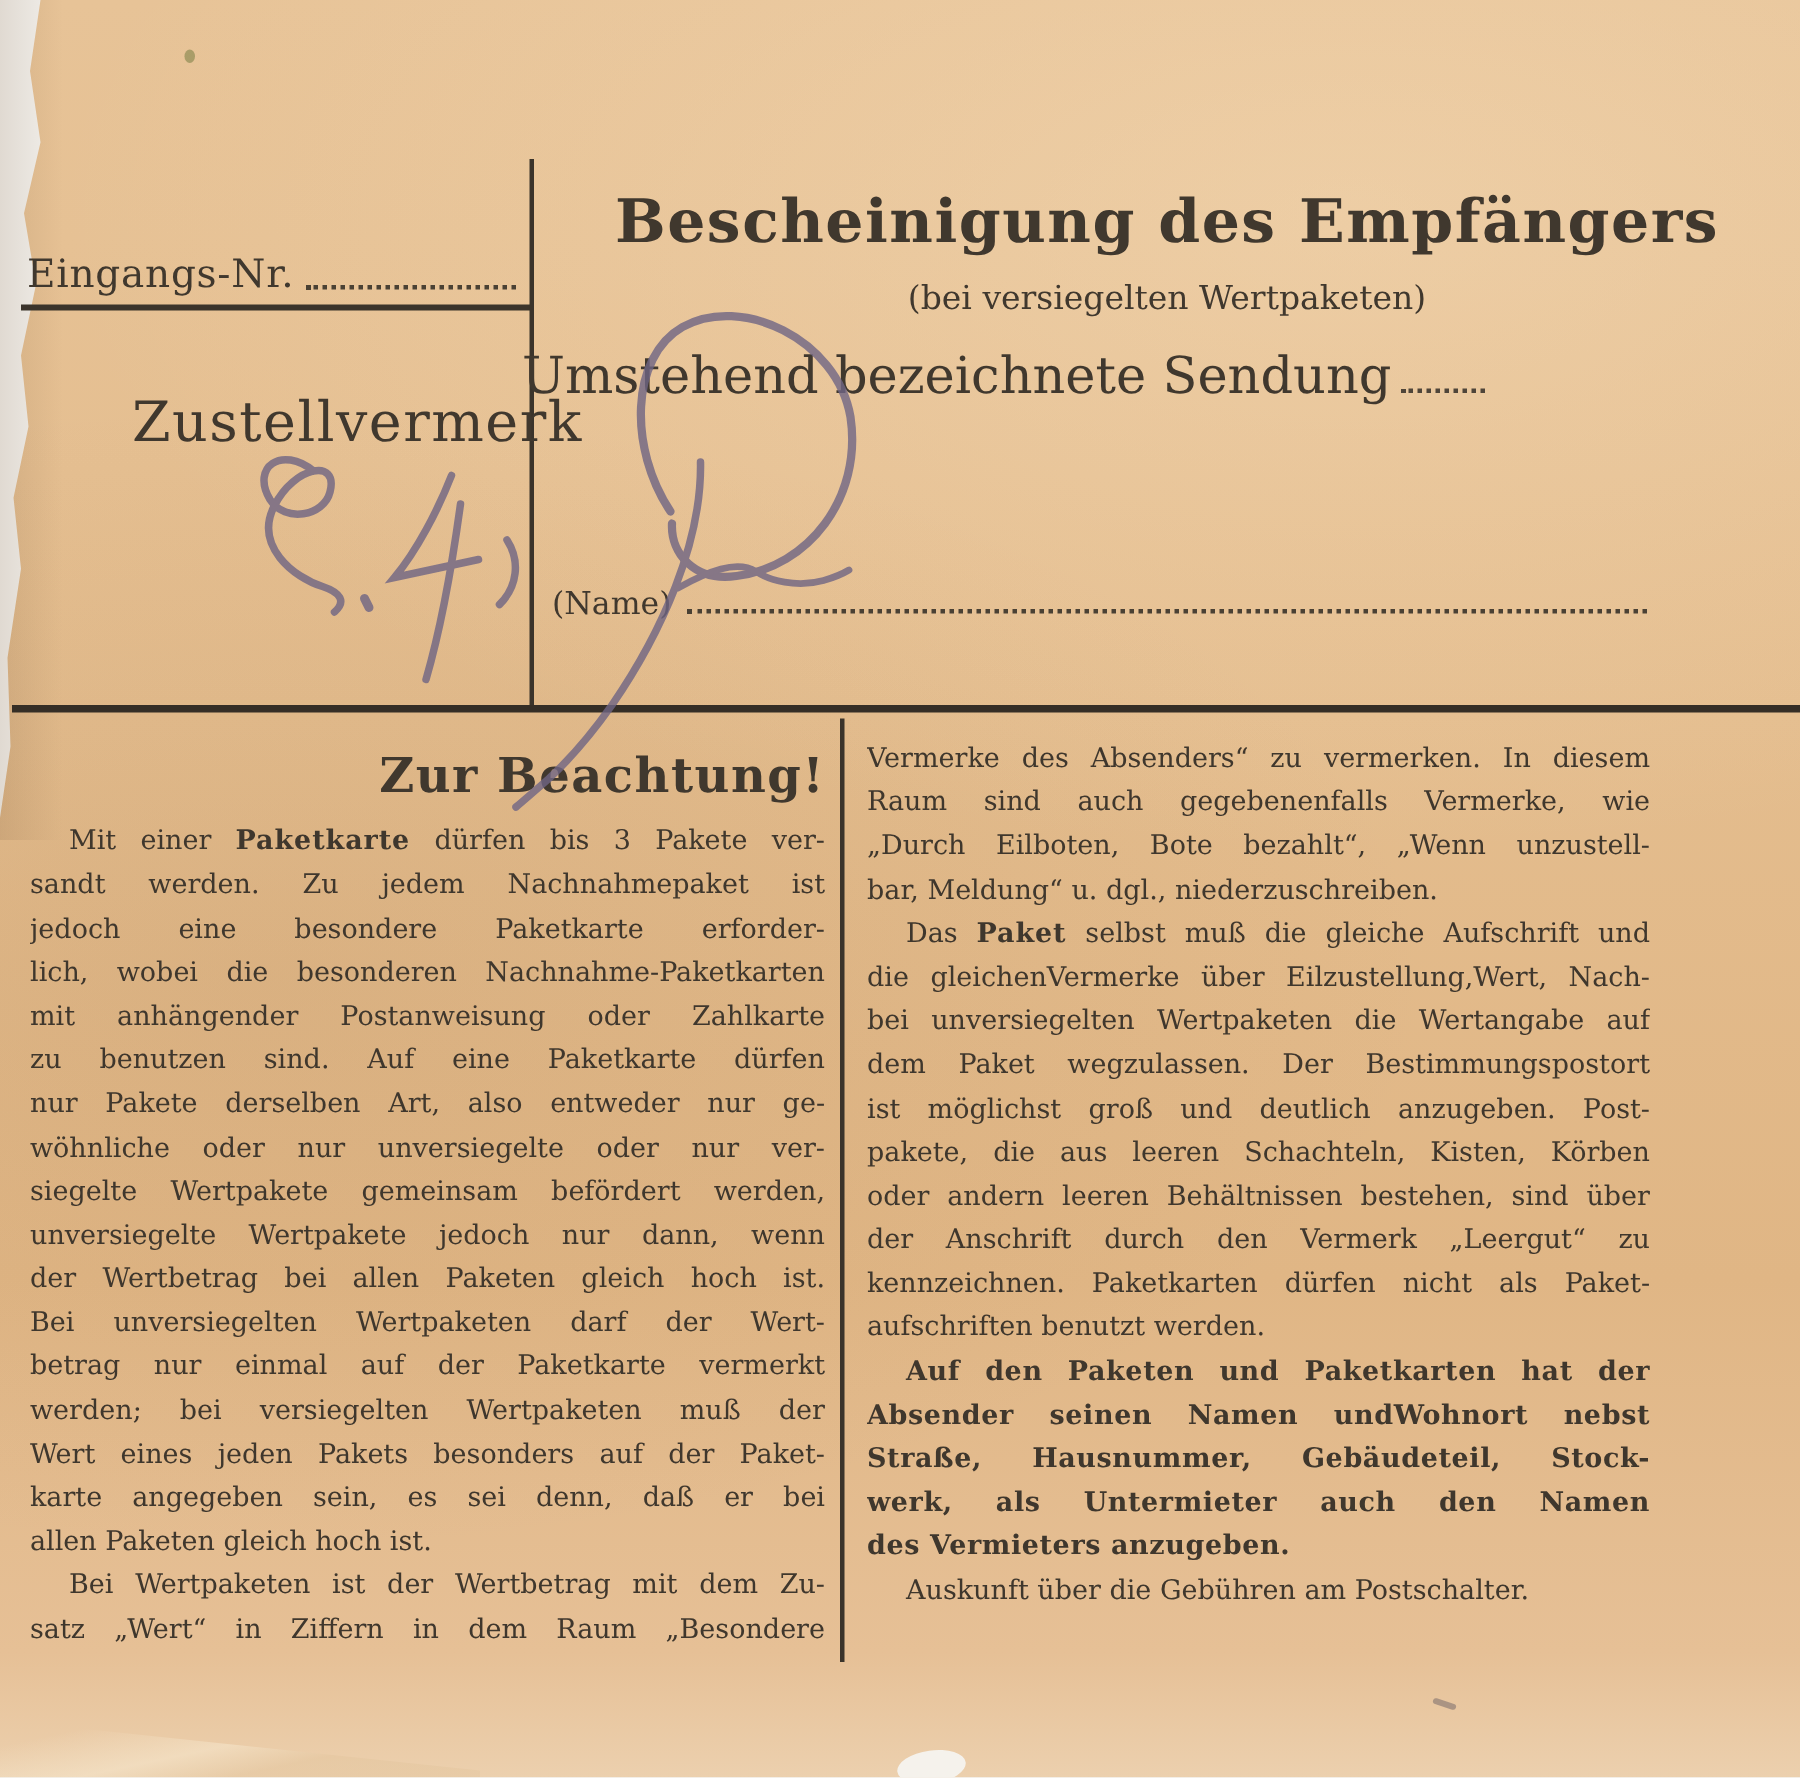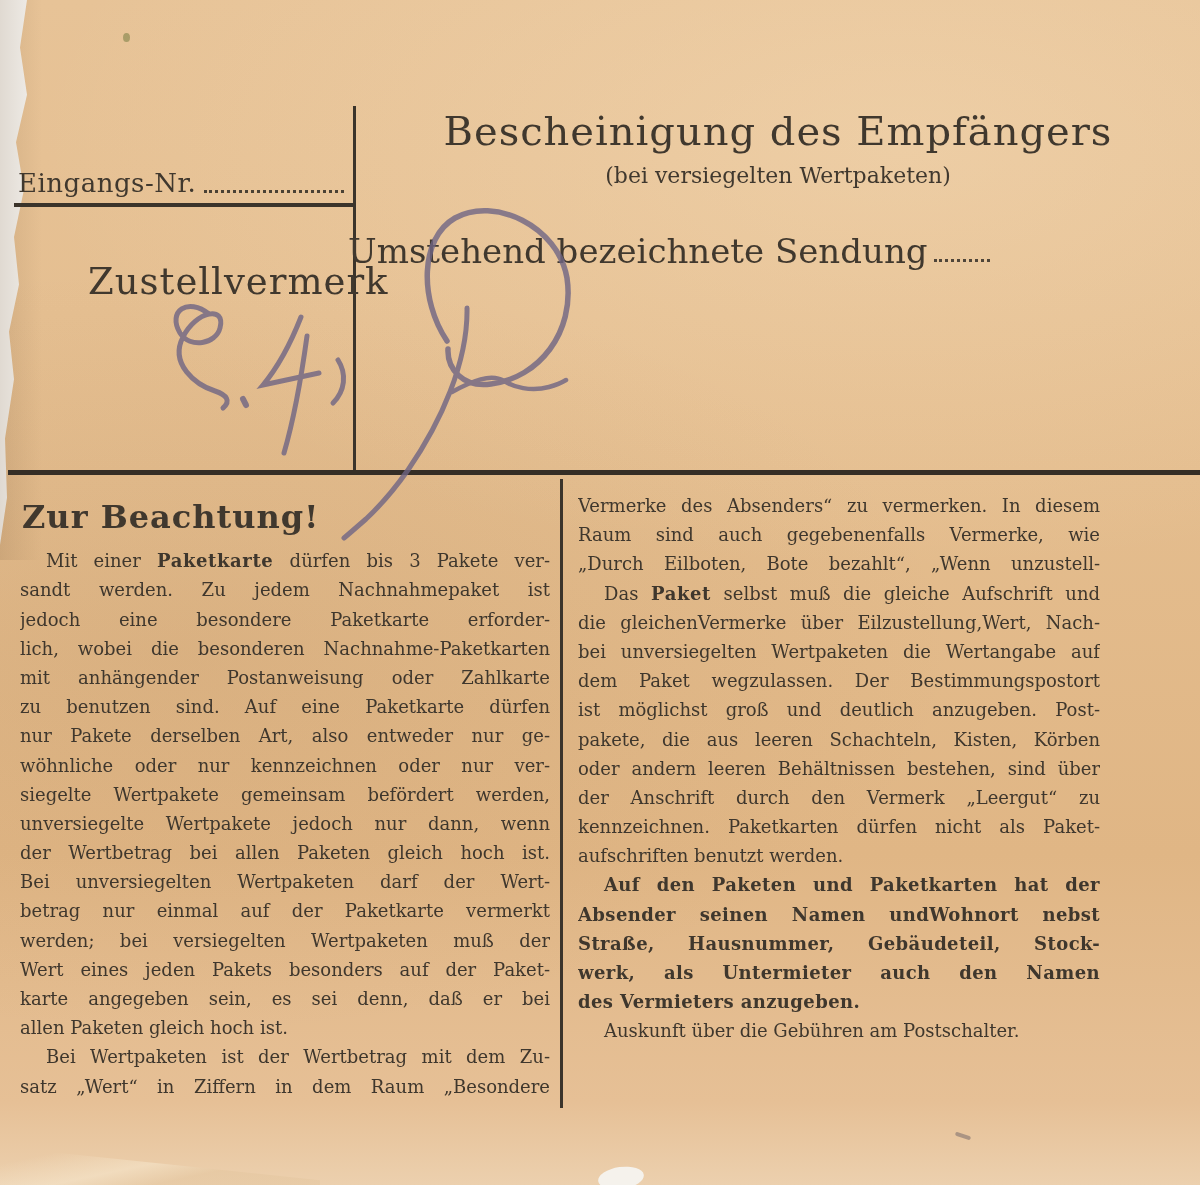--- a/index.html
+++ b/index.html
@@ -26,32 +26,32 @@
   .rule-main{position:absolute;left:8px;top:470px;width:1192px;height:5px;background:#352e26;}
   .vline-cols{position:absolute;left:560px;top:479px;width:3px;height:629px;background:#3b342b;}
 
   
   .entry-row{position:absolute;left:18px;top:168px;display:flex;align-items:center;font-size:26px;letter-spacing:.5px;}
   .entry-dots{width:140px;border-bottom:3px dotted #4a4134;align-self:flex-end;margin:0 0 5px 8px;}
   .delivery-label{position:absolute;left:88px;top:260px;font-size:37px;letter-spacing:1px;}
 
   
   .receipt-head{position:absolute;left:356px;top:108px;width:844px;text-align:center;}
-  .receipt-title{font-size:40px;font-weight:400;letter-spacing:1px;margin:0;}
+  .receipt-title{font-size:40px;font-weight:700;letter-spacing:1px;margin:16px;}
   .receipt-subtitle{font-size:22px;margin-top:9px;}
   .statement-row{position:absolute;left:348px;top:231px;display:flex;align-items:baseline;font-size:34px;}
   .statement-dots{width:56px;border-bottom:3px dotted #4f4539;align-self:flex-end;margin:0 10px 9px 6px;}
   .name-row{position:absolute;left:368px;top:390px;width:730px;display:flex;align-items:baseline;font-size:21px;}
   .name-dots{flex:1;border-bottom:3px dotted #4a4134;align-self:flex-end;margin:0 0 5px 10px;}
 
   
   .col{position:absolute;}
   .col-left{left:20px;top:500px;width:530px;}
   .col-right{left:578px;top:491px;width:522px;}
-  .notice-heading{font-size:32px;font-weight:700;letter-spacing:1px;margin:0 0 11px 2px;line-height:1.1;}
+  .notice-heading{font-size:32px;font-weight:700;letter-spacing:1px;margin:0 0 11px 2px;line-height:1.1;text-align:right;}
   .bline{height:29.2px;line-height:29.2px;font-size:18px;text-align:justify;text-align-last:justify;overflow:hidden;color:#3f372d;}
   .bline.pend{text-align-last:left;}
   .bline.ind{text-indent:26px;}
   .bline .bword{font-weight:700;letter-spacing:.6px;}
   .bline.allbold{font-weight:700;letter-spacing:.4px;}
 
   .hand{position:absolute;inset:0;pointer-events:none;}
 </style>
 </head>
 <body>
@@ -76,50 +76,55 @@
   <div class="delivery-label">Zustellvermerk</div>
 
   <div class="receipt-head">
     <div class="receipt-title">Bescheinigung des Empfängers</div>
     <div class="receipt-subtitle">(bei versiegelten Wertpaketen)</div>
   </div>
   <div class="statement-row">
     <span>Umstehend bezeichnete Sendung</span>
     <span class="statement-dots"></span>
   </div>
+  <div class="name-row">
+    <span>(Name)</span>
+    <span class="name-dots"></span>
+  </div>
 
   <div class="col col-left">
     <h2 class="notice-heading">Zur Beachtung!</h2>
     <div>
         <div class="bline ind"><span>Mit einer </span><span class="bword">Paketkarte</span><span> dürfen bis 3 Pakete ver-</span></div>
         <div class="bline"><span>sandt werden.  Zu jedem Nachnahmepaket ist</span></div>
         <div class="bline"><span>jedoch eine besondere Paketkarte erforder-</span></div>
         <div class="bline"><span>lich, wobei die besonderen Nachnahme-Paketkarten</span></div>
         <div class="bline"><span>mit anhängender Postanweisung oder Zahlkarte</span></div>
         <div class="bline"><span>zu benutzen sind.  Auf eine Paketkarte dürfen</span></div>
         <div class="bline"><span>nur Pakete derselben Art, also entweder nur ge-</span></div>
-        <div class="bline"><span>wöhnliche oder nur kennzeichnen oder nur ver-</span></div>
+        <div class="bline"><span>wöhnliche oder nur unversiegelte oder nur ver-</span></div>
         <div class="bline"><span>siegelte Wertpakete gemeinsam befördert werden,</span></div>
         <div class="bline"><span>unversiegelte Wertpakete jedoch nur dann, wenn</span></div>
         <div class="bline"><span>der Wertbetrag bei allen Paketen gleich hoch ist.</span></div>
         <div class="bline"><span>Bei unversiegelten Wertpaketen darf der Wert-</span></div>
         <div class="bline"><span>betrag nur einmal auf der Paketkarte vermerkt</span></div>
         <div class="bline"><span>werden; bei versiegelten Wertpaketen muß der</span></div>
         <div class="bline"><span>Wert eines jeden Pakets besonders auf der Paket-</span></div>
         <div class="bline"><span>karte angegeben sein, es sei denn, daß er bei</span></div>
         <div class="bline pend"><span>allen Paketen gleich hoch ist.</span></div>
         <div class="bline ind"><span>Bei Wertpaketen ist der Wertbetrag mit dem Zu-</span></div>
         <div class="bline"><span>satz „Wert“ in Ziffern in dem Raum „Besondere</span></div>
       </div>
   </div>
   <div class="col col-right">
     <div>
         <div class="bline"><span>Vermerke des Absenders“ zu vermerken.  In diesem</span></div>
         <div class="bline"><span>Raum sind auch gegebenenfalls Vermerke, wie</span></div>
         <div class="bline"><span>„Durch Eilboten, Bote bezahlt“, „Wenn unzustell-</span></div>
+        <div class="bline pend"><span>bar, Meldung“ u. dgl., niederzuschreiben.</span></div>
         <div class="bline ind"><span>Das </span><span class="bword">Paket</span><span> selbst muß die gleiche Aufschrift und</span></div>
         <div class="bline"><span>die gleichenVermerke über Eilzustellung,Wert, Nach-</span></div>
         <div class="bline"><span>bei unversiegelten Wertpaketen die Wertangabe auf</span></div>
         <div class="bline"><span>dem Paket wegzulassen.  Der Bestimmungspostort</span></div>
         <div class="bline"><span>ist möglichst groß und deutlich anzugeben.  Post-</span></div>
         <div class="bline"><span>pakete, die aus leeren Schachteln, Kisten, Körben</span></div>
         <div class="bline"><span>oder andern leeren Behältnissen bestehen, sind über</span></div>
         <div class="bline"><span>der Anschrift durch den Vermerk „Leergut“ zu</span></div>
         <div class="bline"><span>kennzeichnen.  Paketkarten dürfen nicht als Paket-</span></div>
         <div class="bline pend"><span>aufschriften benutzt werden.</span></div>

